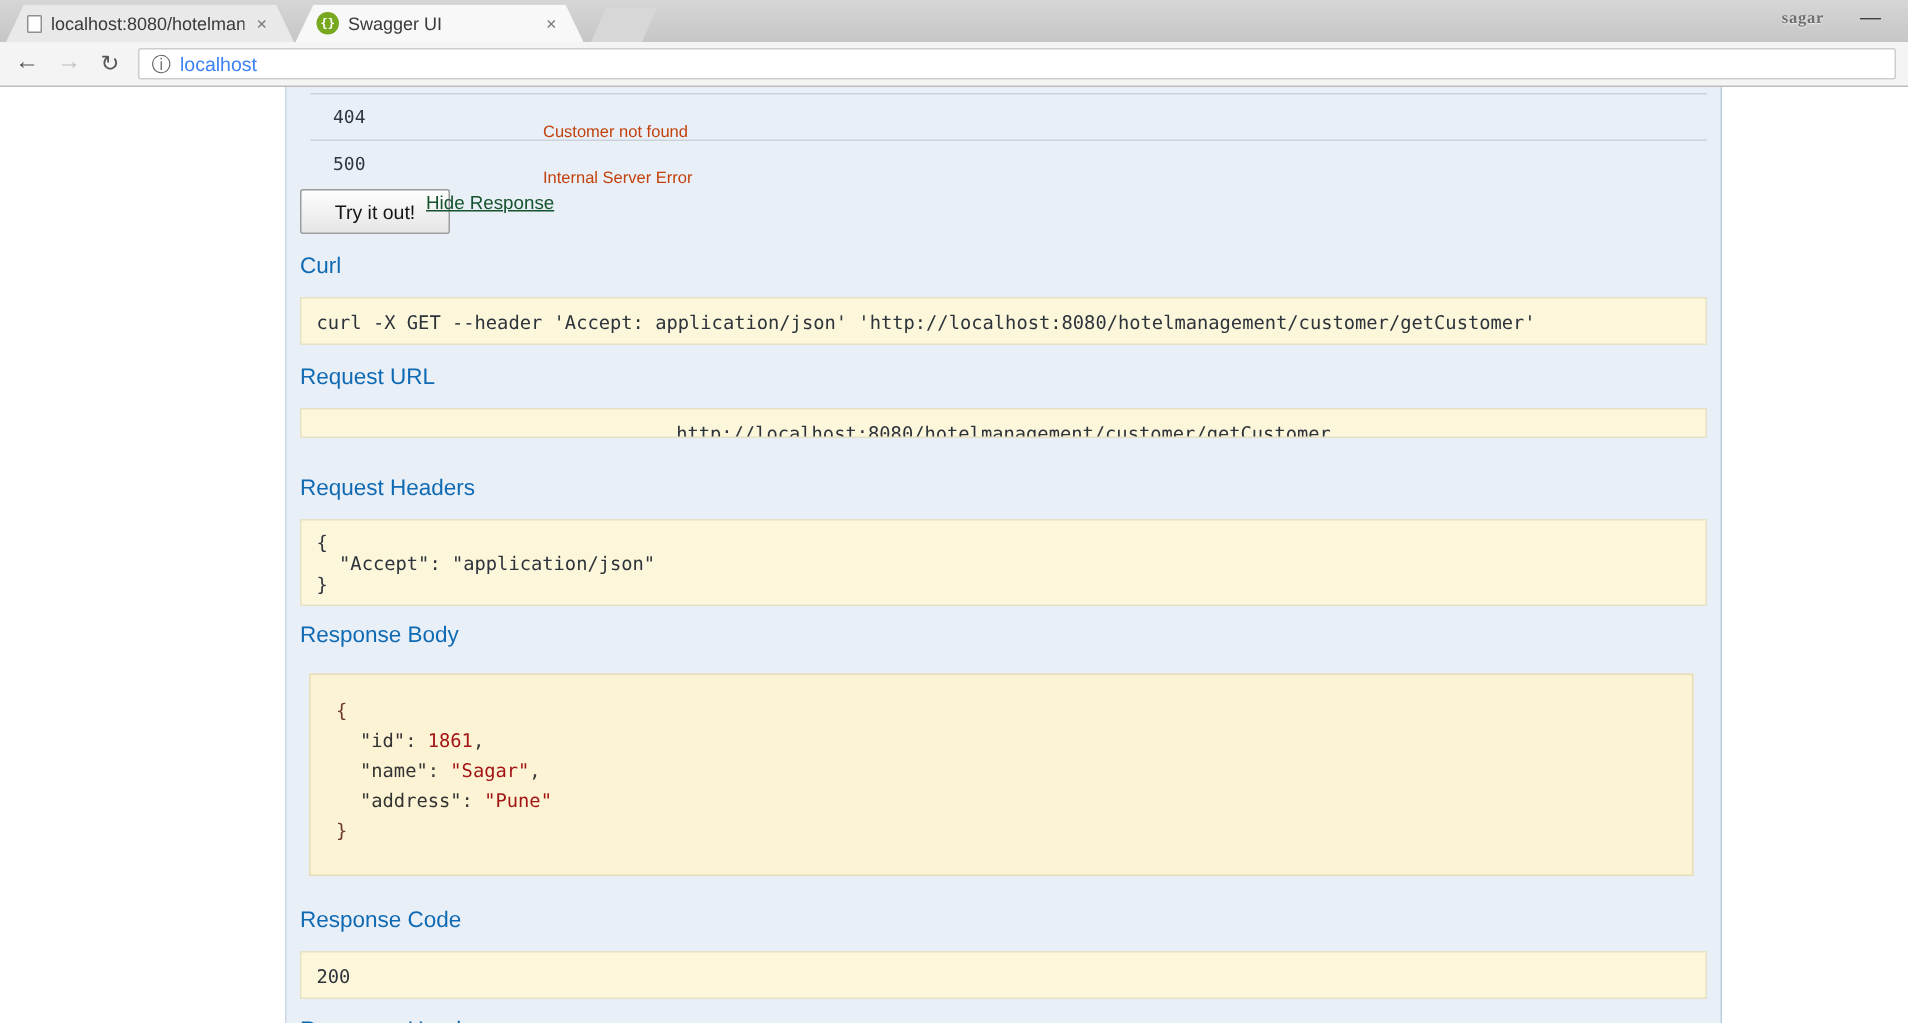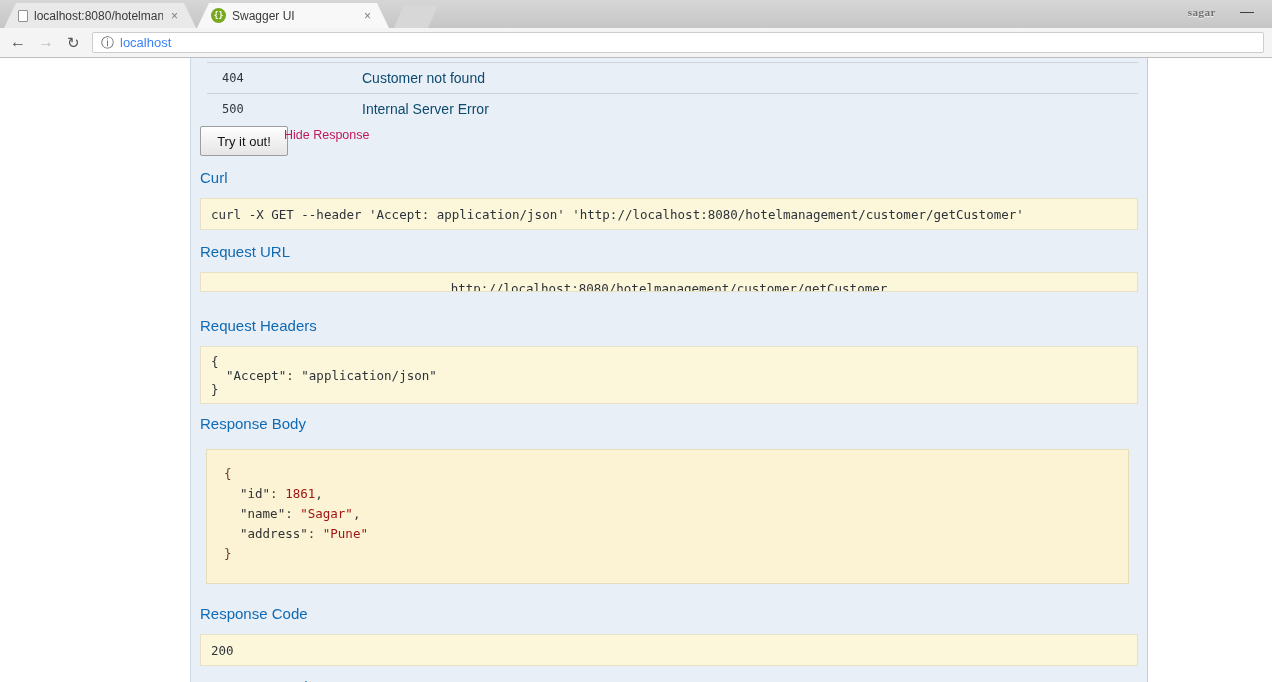--- a/index.html
+++ b/index.html
@@ -42,27 +42,27 @@
   .url-host { color:#3b82f6; }
   .url-rest { color:#9a9a9a; }
 
   
   .panel { position:absolute; left:190px; top:58px; width:958px; height:624px;
     background:#e9eff7; border-left:1px solid #ccdae8; border-right:1px solid #b9cfe0; overflow:hidden; }
 
   .msg-table { position:absolute; top:4px; left:0; width:947px;padding-left:16px; }
   .msg-row { height:31px; border-top:1px solid #ccd2d9; position:relative; }
   .msg-code { position:absolute; left:15px; top:8px; font:12px "DejaVu Sans Mono", monospace; color:#2f363d; }
-  .msg-reason { position:absolute; left:155px; top:7px; font-size:14px; color:#0c4a6e; }
+  .msg-reason { position:absolute; left:155px; top:19px; font-size:11px; color:#c2410c; }
 
-  .try-btn { position:absolute; left:9px; top:68px; width:88px; height:30px;
+  .try-btn { position:absolute; left:9px; top:68px; width:100px; height:30px;
     background:linear-gradient(#fefefe,#e5e5e5); border:1px solid #9d9d9d; border-radius:2px;
     font-family:inherit; font-size:13px; color:#141414; cursor:pointer; }
-  .hide-link { position:absolute; left:93px; top:70px; font-size:12.5px; color:#be185d;
-    cursor:pointer;text-align:center; }
+  .hide-link { position:absolute; left:93px; top:70px; font-size:12.5px; color:#14532d;
+    text-decoration:underline; cursor:pointer;text-align:center; }
 
   .sec-h { position:absolute; left:9px; margin:0; font-size:15px; font-weight:500; color:#0f6ab4; }
   .h-curl { top:111px; } .h-requrl { top:185px; } .h-reqhead { top:259px; }
   .h-respbody { top:357px; } .h-respcode { top:547px; } .h-cutoff { top:620px; }
 
   .snippet { position:absolute; left:9px; width:938px; margin:0; overflow:hidden;
     background:#fcf6db; border:1px solid #e5e0c6; padding:9px 10px 8px;
     font:12.5px/14px "DejaVu Sans Mono", monospace; color:#2d333a; white-space:pre; }
   .box-curl { top:140px; height:32px; }
   .box-requrl { top:214px; height:20px;text-align:center; }

